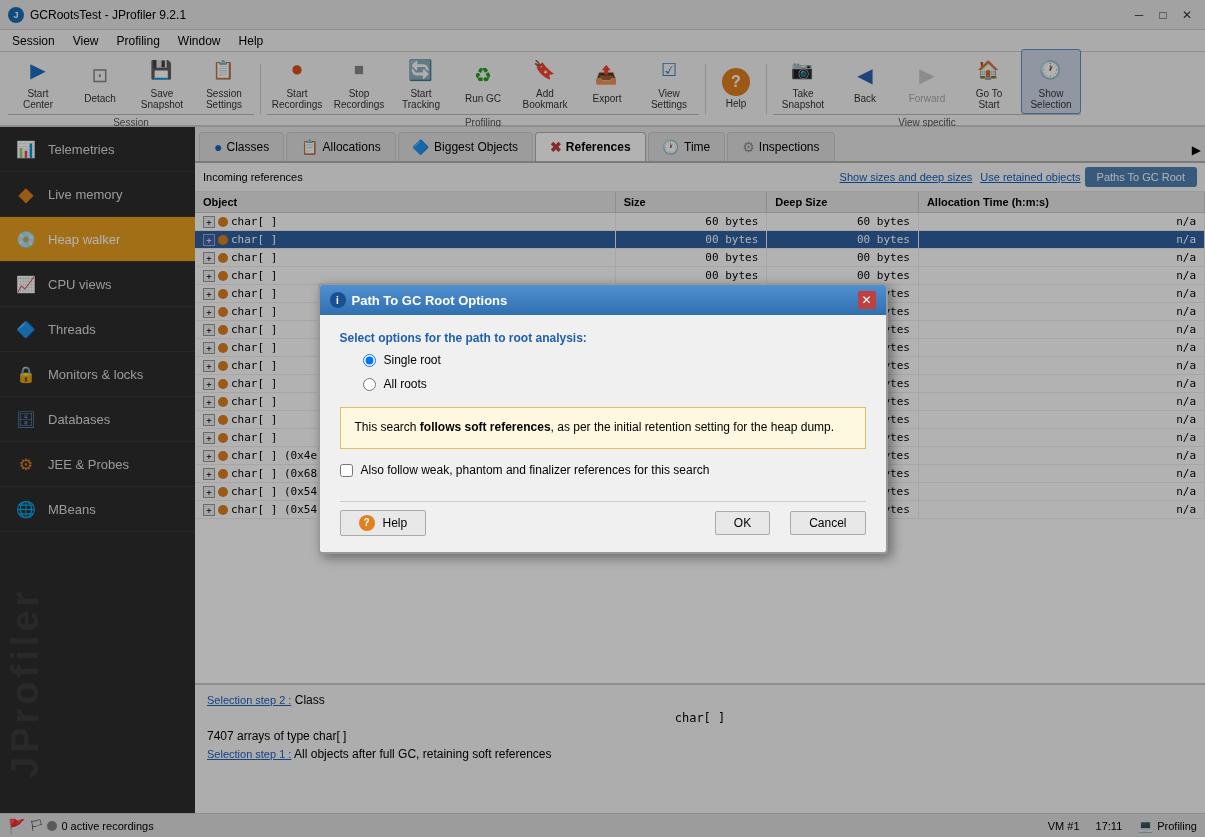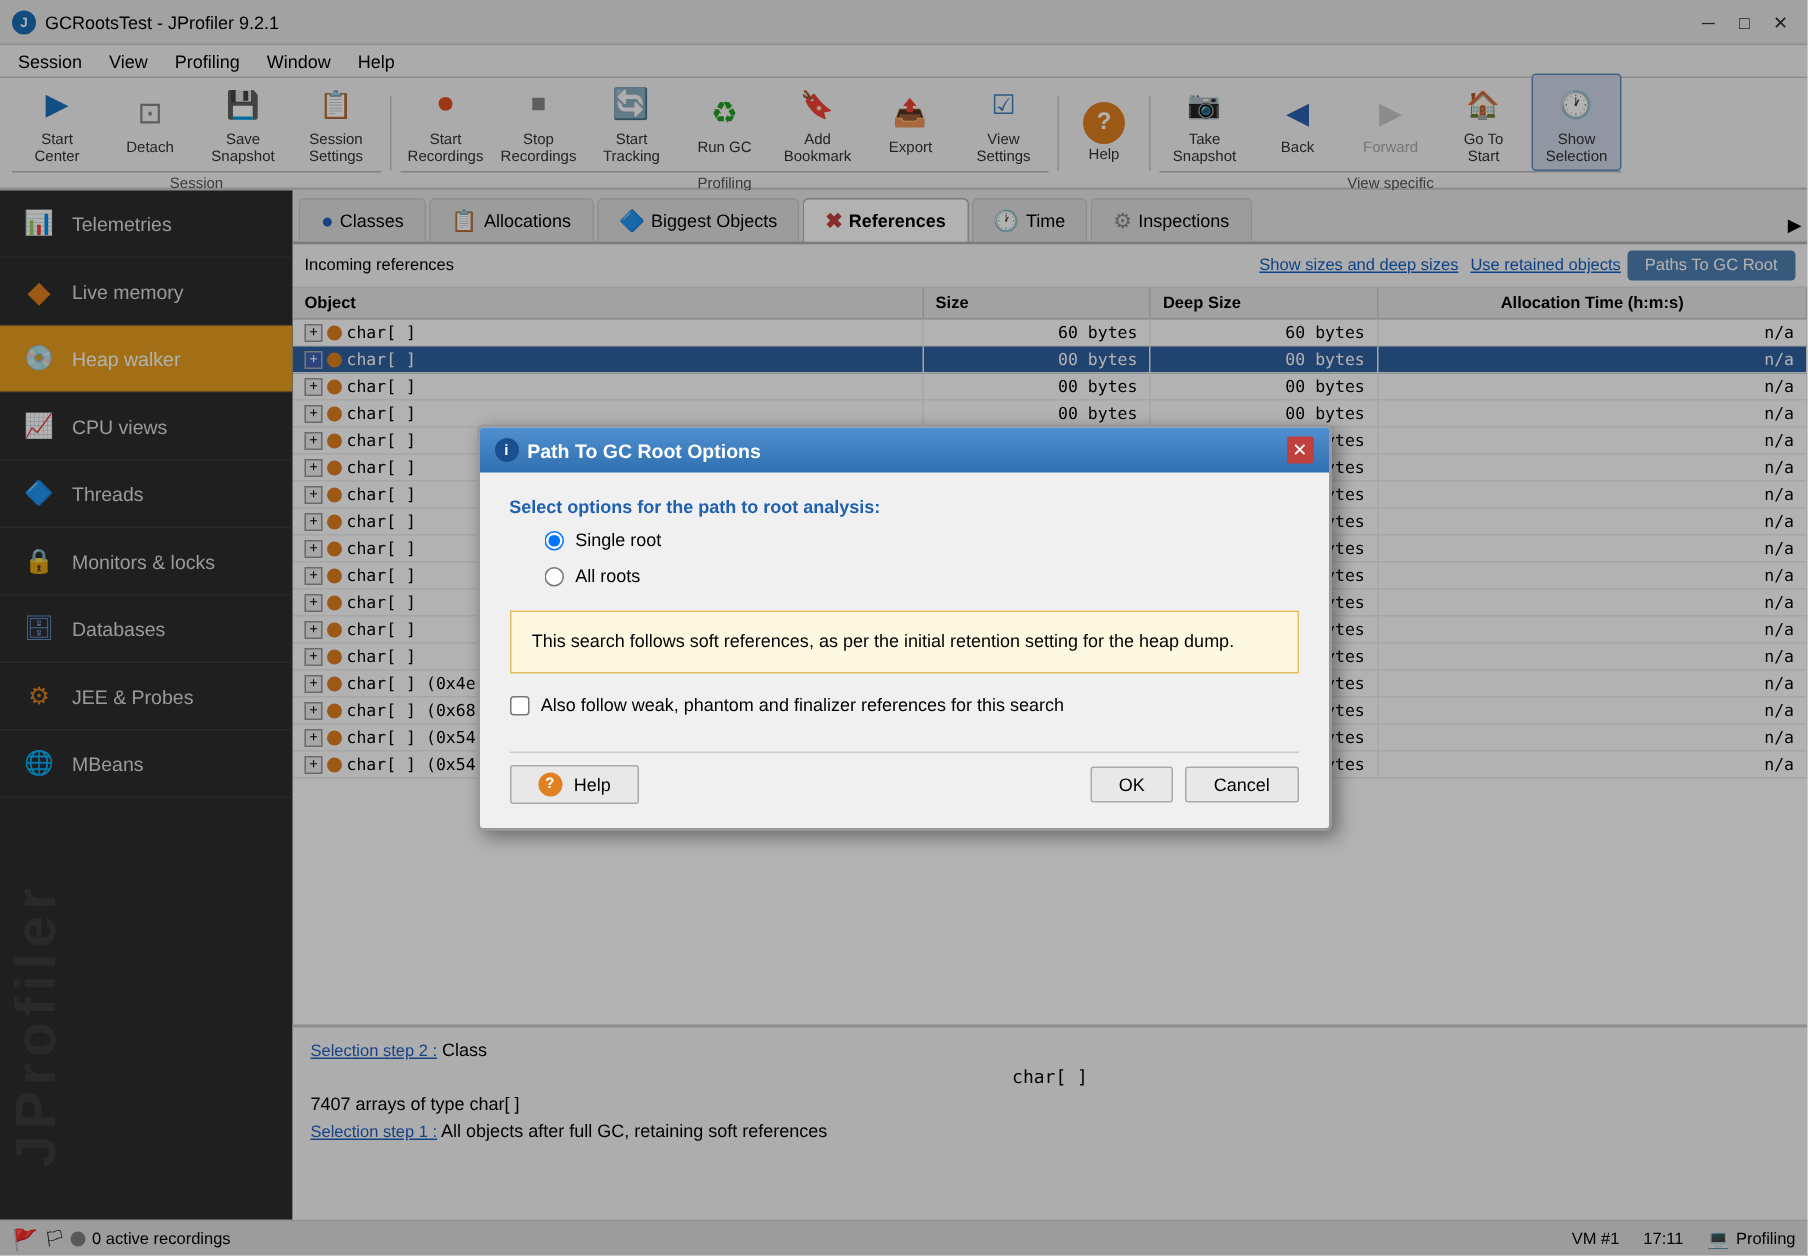--- a/index.html
+++ b/index.html
@@ -85,29 +85,29 @@
     .modal-close { background: #c04040; color: white; border: none; width: 18px; height: 18px; border-radius: 2px; cursor: pointer; font-size: 12px; display: flex; align-items: center; justify-content: center; }
     .modal-body { padding: 16px 20px; font-size: 12px; }
     .modal-section-title { color: #2060b0; font-weight: bold; margin-bottom: 8px; font-size: 12px; }
     .modal-desc { color: #333; line-height: 1.5; margin-bottom: 16px; font-size: 12px; }
     .modal-radio-group { display: flex; flex-direction: column; gap: 10px; margin-bottom: 16px; }
     .modal-radio { display: flex; align-items: center; gap: 8px; cursor: pointer; font-size: 12px; margin-left: 23px; }
     .modal-radio input[type="radio"] { margin: 0; }
     .modal-radio-inline { display: flex; align-items: center; gap: 6px; }
     .modal-input-num { width: 40px; height: 20px; border: 1px solid #aaa; text-align: center; font-size: 11px; }
     .modal-soft-ref { background: #fff8e0; border: 1px solid #e0c060; padding: 10px 14px; margin-bottom: 14px; font-size: 12px; line-height: 1.6; }
-    .modal-soft-ref strong { font-weight: normal; }
+    .modal-soft-ref strong { font-weight: bold; }
     .modal-checkbox-group { display: flex; flex-direction: column; gap: 8px; margin-bottom: 16px; }
     .modal-checkbox { display: flex; align-items: flex-start; gap: 8px; font-size: 12px; }
     .modal-checkbox input[type="checkbox"] { margin-top: 1px; }
     .modal-checkbox-sub { margin-left: 20px; color: #666; font-size: 11px; margin-top: 2px; }
     .modal-footer { display: flex; justify-content: space-between; align-items: center; padding-top: 8px; border-top: 1px solid #ccc; }
     .modal-btn { padding: 4px 18px; border: 1px solid #aaa; background: #e8e8e8; cursor: pointer; font-size: 12px; border-radius: 2px; }
     .modal-btn-help { display: flex; align-items: center; gap: 4px; }
-    .modal-btn-right { display: flex; gap: 8px; padding-left: 32px; }
+    .modal-btn-right { display: flex; gap: 20px; padding-left: 32px; }
 
     
     .link { color: #1060c0; text-decoration: underline; cursor: pointer; font-size: 11px; }
   </style>
 </head>
 <body>
 
 <div class="title-bar">
   <div class="title-bar-left">
     <div class="title-bar-icon">J</div>
@@ -305,21 +305,21 @@
         <span class="link">Use retained objects</span>
       </span>
       <button class="sub-tab-highlight">Paths To GC Root</button>
     </div>
 
     <div class="table-area">
       <div class="table-header">
         <div class="th" style="flex:3;">Object</div>
         <div class="th">Size</div>
         <div class="th">Deep Size</div>
-        <div class="th" style="flex:2;text-align:center;">Allocation Time (h:m:s)</div>
+        <div class="th" style="flex:2;">Allocation Time (h:m:s)</div>
       </div>
       <div class="table-body">
 
         <div class="table-row">
           <div class="td" style="flex:3;gap:3px;">
             <span class="row-expander">+</span>
             <span class="row-dot"></span>
             <span style="font-family:monospace;">char[ ]</span>
           </div>
           <div class="td num">60 bytes</div>

